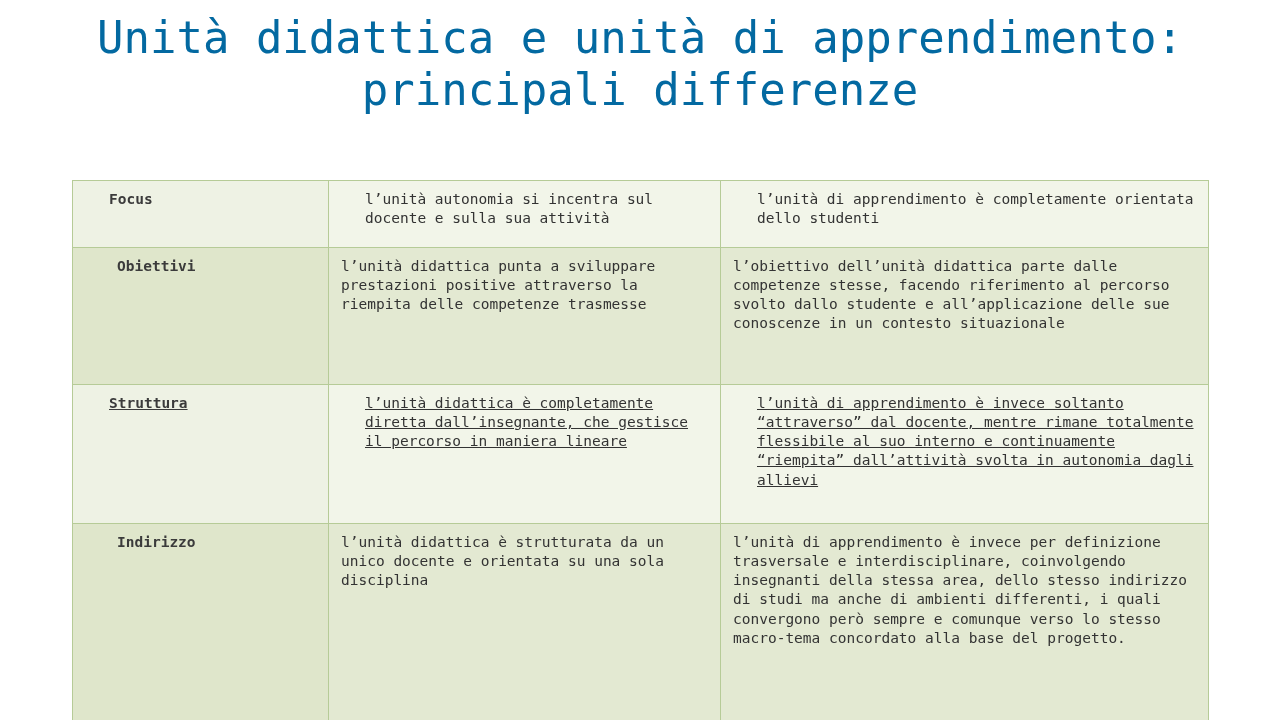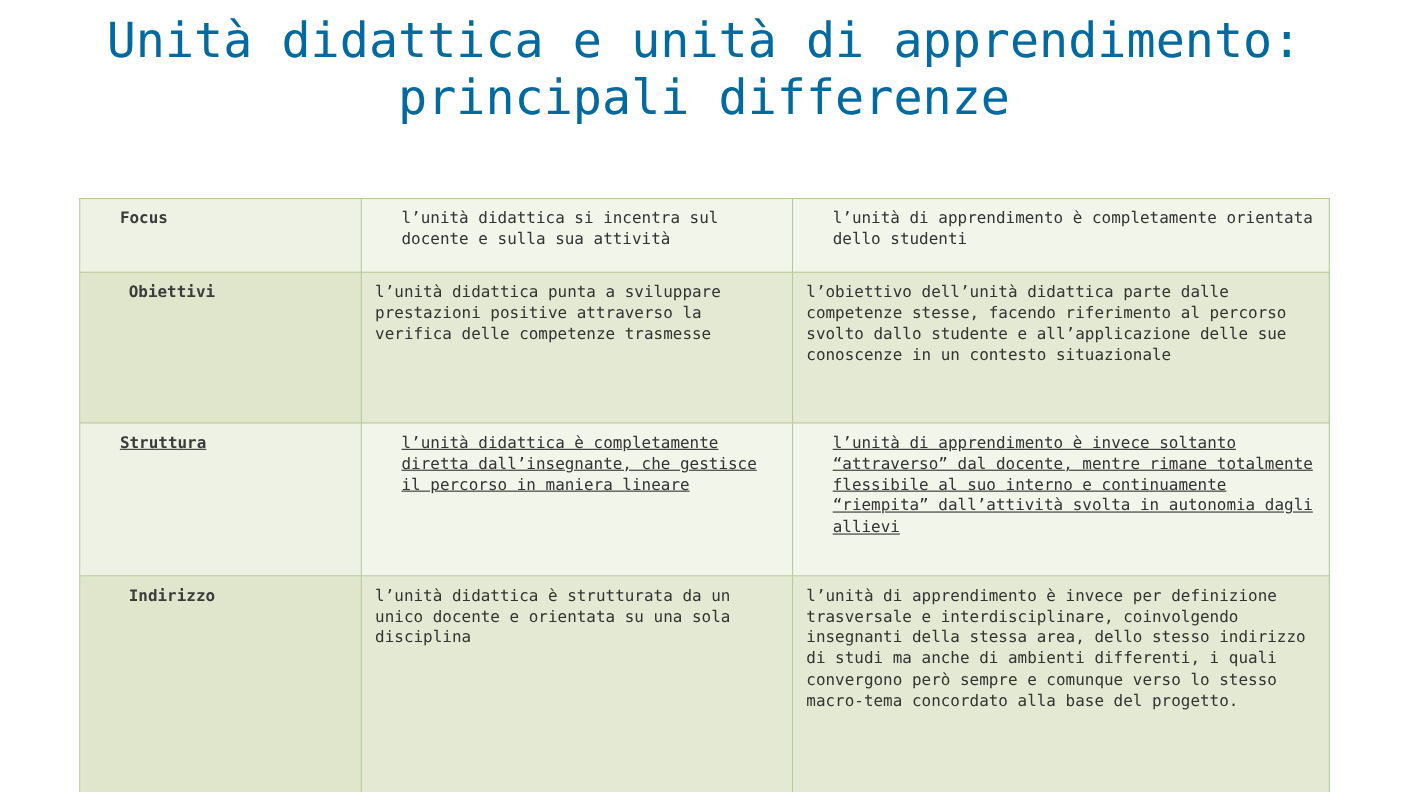--- a/index.html
+++ b/index.html
@@ -81,26 +81,26 @@
   <div class="table-wrap">
     <table class="compare">
       <colgroup>
         <col class="c1">
           <col class="c2">
           <col class="c3">
       </colgroup>
       <tbody>
         <tr class="band-light row-focus">
           <td class="label">Focus</td>
-          <td class="cell-b">l’unità didattica si incentra sul docente e sulla sua attività</td>
+          <td class="cell-b">l’unità autonomia si incentra sul docente e sulla sua attività</td>
           <td class="cell-c"> l’unità di apprendimento è completamente orientata dello studenti</td>
         </tr>
         <tr class="band-dark row-obiettivi">
           <td class="label">Obiettivi</td>
-          <td class="cell-b">l’unità didattica punta a sviluppare prestazioni positive attraverso la verifica delle competenze trasmesse</td>
+          <td class="cell-b">l’unità didattica punta a sviluppare prestazioni positive attraverso la riempita delle competenze trasmesse</td>
           <td class="cell-c">l’obiettivo dell’unità didattica parte dalle competenze stesse, facendo riferimento al percorso svolto dallo studente e all’applicazione delle sue conoscenze in un contesto situazionale</td>
         </tr>
         <tr class="band-light row-struttura">
           <td class="label">Struttura</td>
           <td class="cell-b">l’unità didattica è completamente diretta dall’insegnante, che gestisce il percorso in maniera lineare</td>
           <td class="cell-c">l’unità di apprendimento è invece soltanto “attraverso” dal docente, mentre rimane totalmente flessibile al suo interno e continuamente “riempita” dall’attività svolta in autonomia dagli allievi</td>
         </tr>
         <tr class="band-dark row-indirizzo">
           <td class="label">Indirizzo</td>
           <td class="cell-b">l’unità didattica è strutturata da un unico docente e orientata su una sola disciplina</td>

